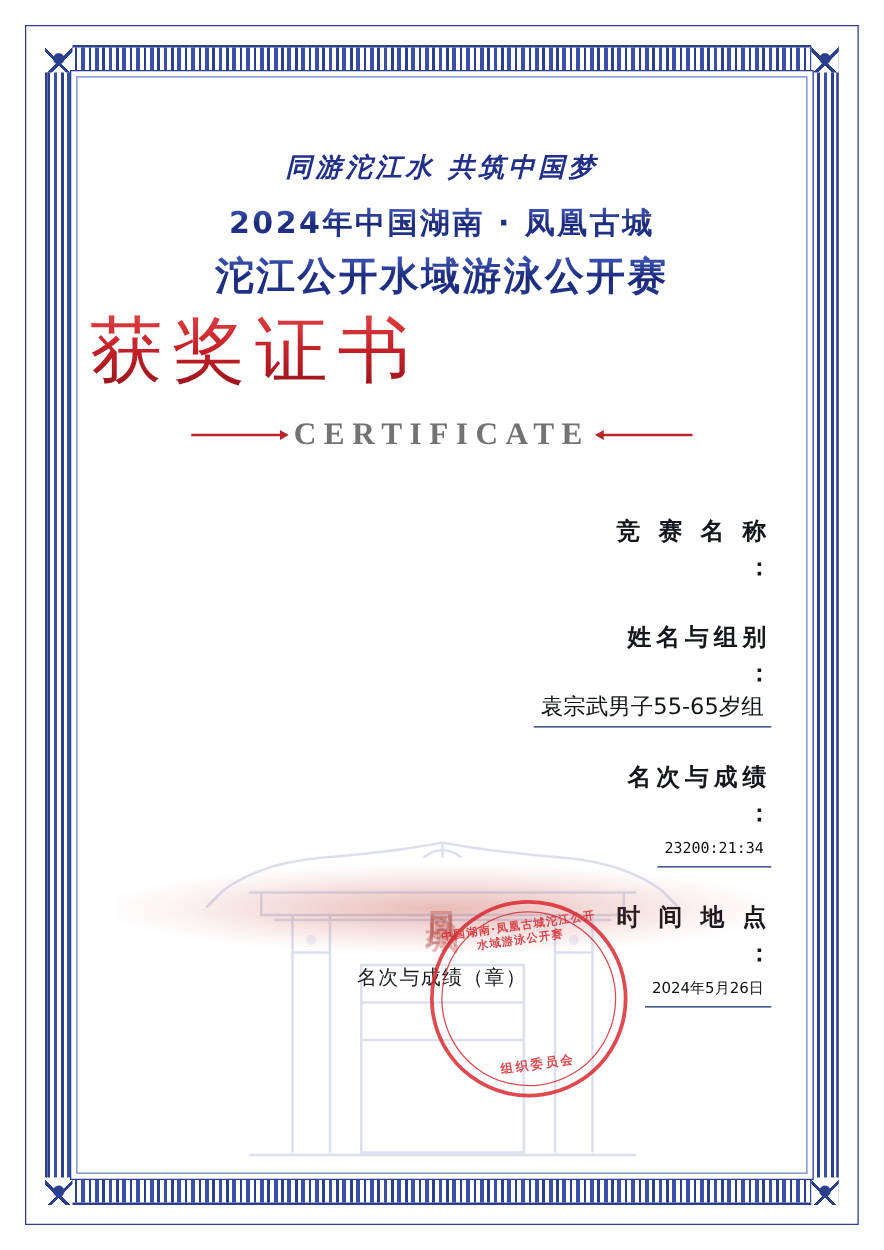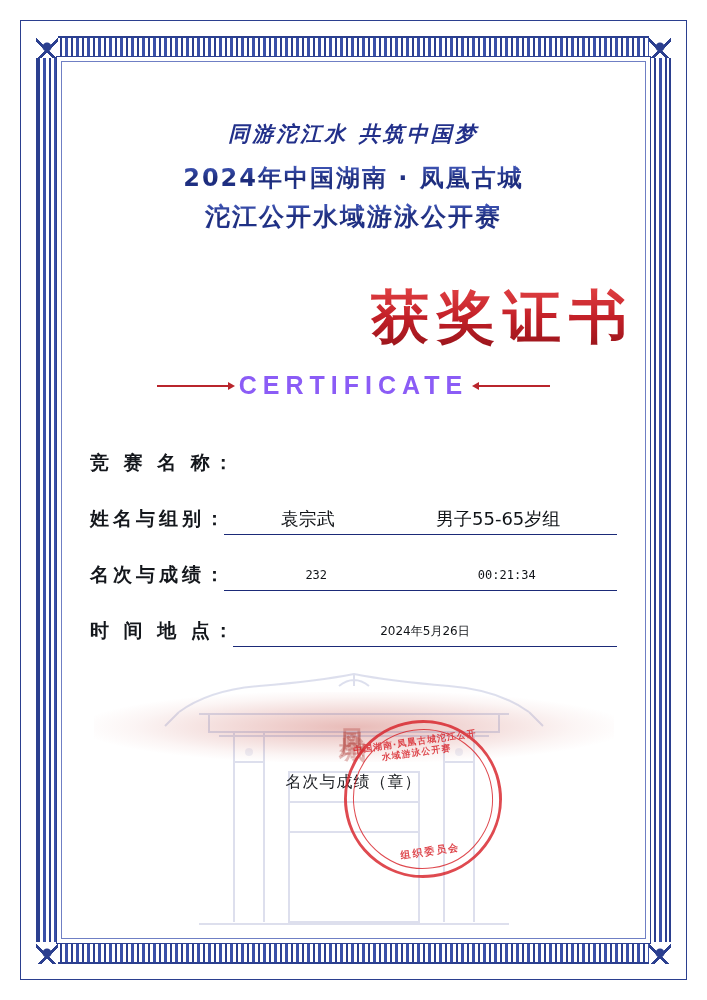--- a/index.html
+++ b/index.html
@@ -136,29 +136,28 @@
     background: linear-gradient(180deg, #4a62c8 0%, #1b2a78 55%, #263a96 100%);
     -webkit-background-clip: text;
     background-clip: text;
     color: transparent;
   }
   .title-line.l1 {
     font-size: 24px;
     margin-top: 14px;
   }
   .title-line.l2 {
-    font-size: 25px;
+    font-size: 31px;
     margin-top: 6px;
   }
 
   .cert-cn {
-    text-align: right;
-    margin-top: 46px;
-    font-family: "DejaVu Sans", sans-serif;
-    font-weight: bold;
+    text-align: left;
+    font-family: "DejaVu Sans", sans-serif;
+    font-weight: normal;
     font-size: 58px;
     letter-spacing: 8px;
     background: linear-gradient(180deg, #e8494a 0%, #c21f27 50%, #8d1218 100%);
     -webkit-background-clip: text;
     background-clip: text;
     color: transparent;
   }
 
   .cert-en-wrap {
     display: flex;
@@ -184,36 +183,37 @@
   }
   .cert-en-wrap .bar.left::after {
     right: -6px;
     border-left: 7px solid #b9252c;
   }
   .cert-en-wrap .bar.right::after {
     left: -6px;
     border-right: 7px solid #b9252c;
   }
   .cert-en {
-    font-family: Liberation Sans, sans-serif;
+    font-family: Liberation Serif, serif;
     font-weight: bold;
     font-size: 25px;
     letter-spacing: 6px;
-    color: #8b5cf6;
+    color: #737373;
   }
 
   
   .fields {
     margin-top: 50px;
     padding: 0 18px;
   }
   .field-row {
     display: flex;
     align-items: flex-end;
     margin-bottom: 27px;
+    flex-direction: column;
   }
   .field-label {
     flex: 0 0 auto;
     font-family: "DejaVu Sans", sans-serif;
     font-size: 19px;
     font-weight: bold;
     color: #14171c;
     letter-spacing: 4px;
     white-space: nowrap;
     padding-bottom: 3px;

